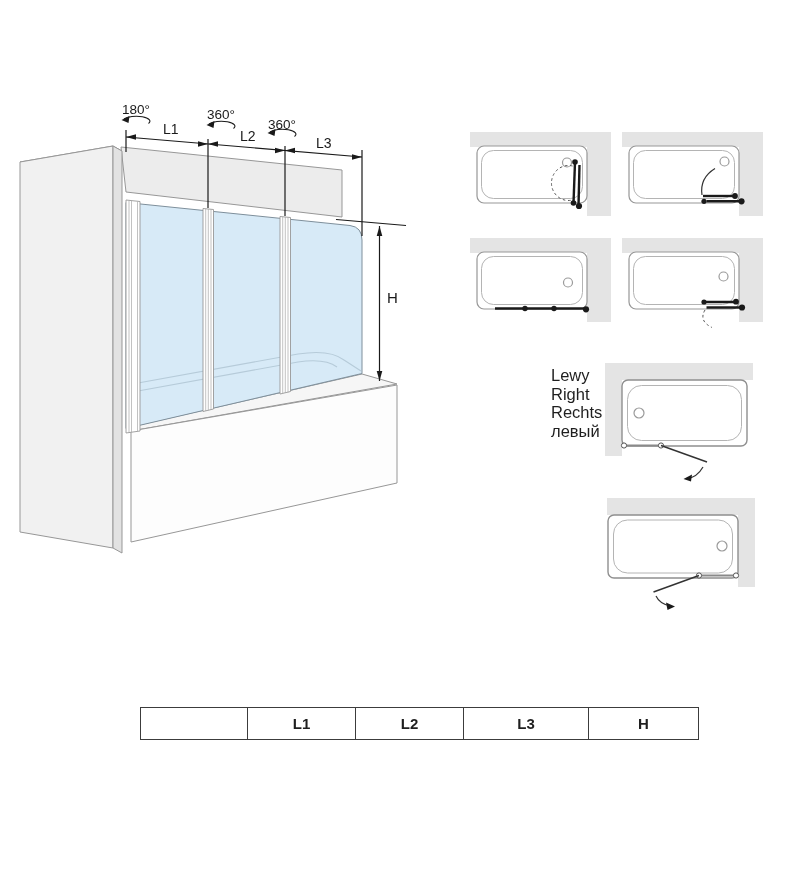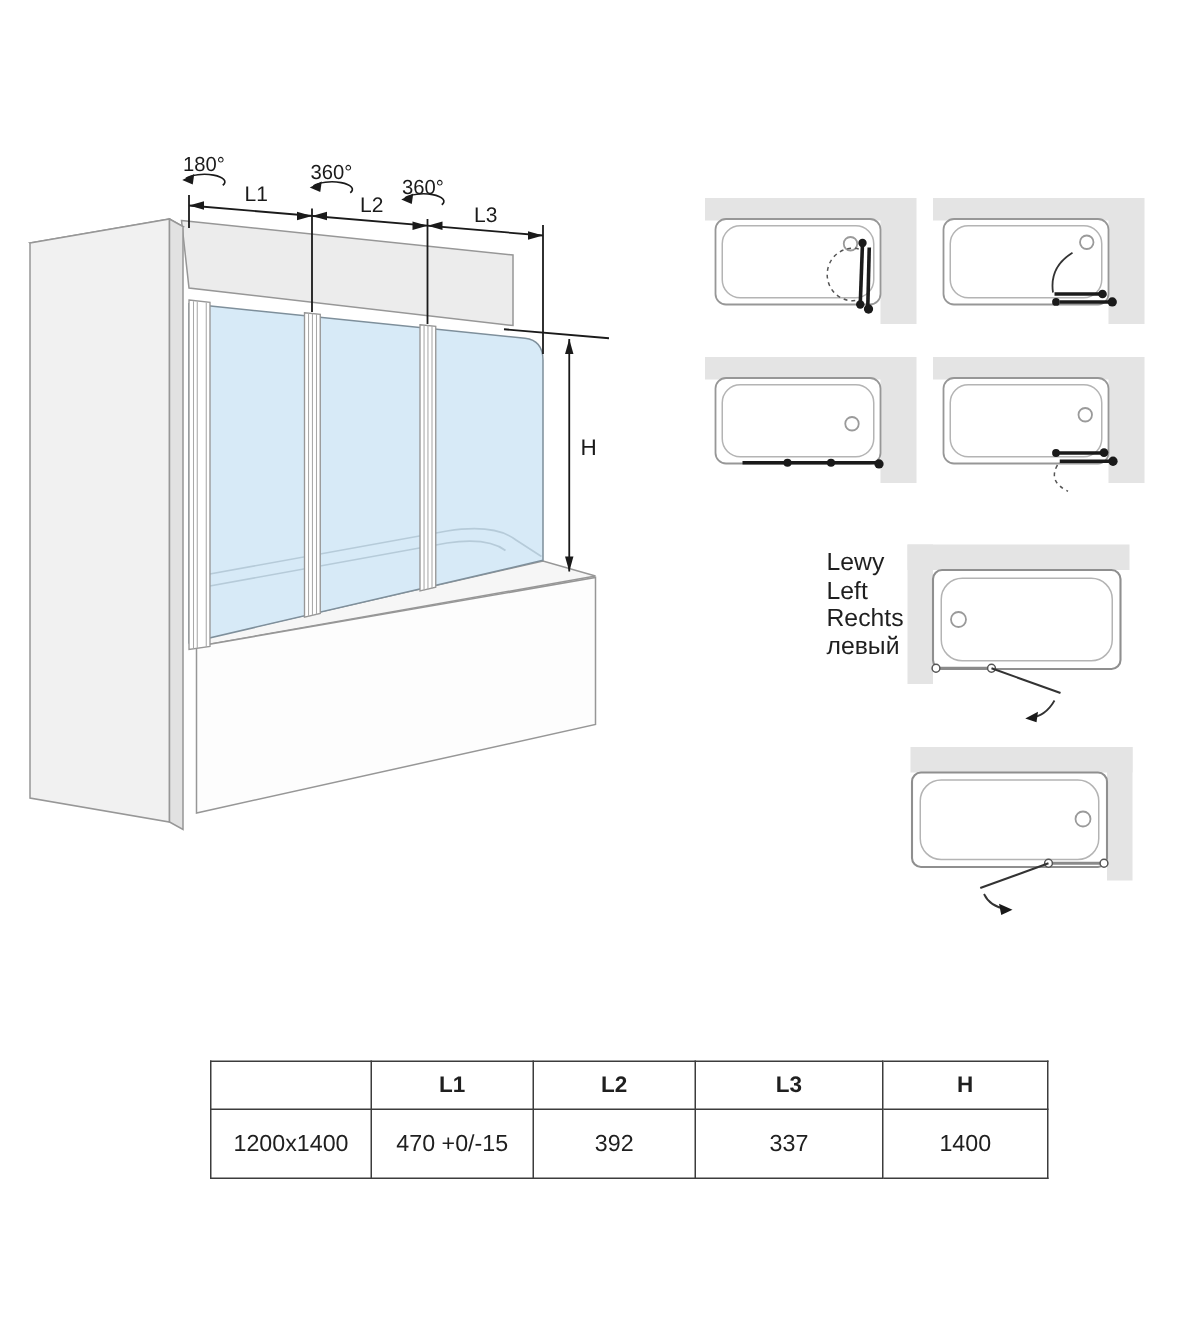--- a/index.html
+++ b/index.html
@@ -179,21 +179,21 @@
       <line class="bar" x1="706.5" y1="307.5" x2="742" y2="307.5"></line>
       <circle class="dot" cx="704" cy="302" r="2.6"></circle>
       <circle class="dot" cx="736" cy="301.7" r="2.9"></circle>
       <circle class="dot" cx="742" cy="307.5" r="3.1"></circle>
       <path class="dash" d="M705,310 Q698.5,321 712,327.5"></path>
     </g>
   </svg>
 
   <div class="olabel" style="top:366px">
     <div>Lewy</div>
-    <div>Left</div>
+    <div>Right</div>
     <div>Rechts</div>
     <div>левый</div>
   </div>
   <svg style="left:600px;top:360px" width="200" height="135" viewBox="600 360 200 135">
     <rect class="wallf" x="605" y="363" width="17" height="93"></rect>
     <rect class="wallf" x="605" y="363" width="148" height="17"></rect>
     <rect class="tubo2" x="622" y="380" width="125" height="66" rx="6"></rect>
     <rect class="tubi" x="627.5" y="385.5" width="114" height="55" rx="14"></rect>
     <circle class="drain" cx="639" cy="413" r="5"></circle>
     <line class="seg" x1="624" y1="445.5" x2="661" y2="445.5"></line>
@@ -227,23 +227,16 @@
         <col style="width:110px">
     </colgroup>
     <tbody>
         <tr>
       <th></th>
       <th>L1</th>
       <th>L2</th>
       <th>L3</th>
       <th>H</th>
     </tr>
-    <tr>
-      <td>1200x1400</td>
-      <td>470 +0/-15</td>
-      <td>392</td>
-      <td>337</td>
-      <td>1400</td>
-    </tr>
   </tbody>
     </table>
 
 </div>
 
 </body></html>

